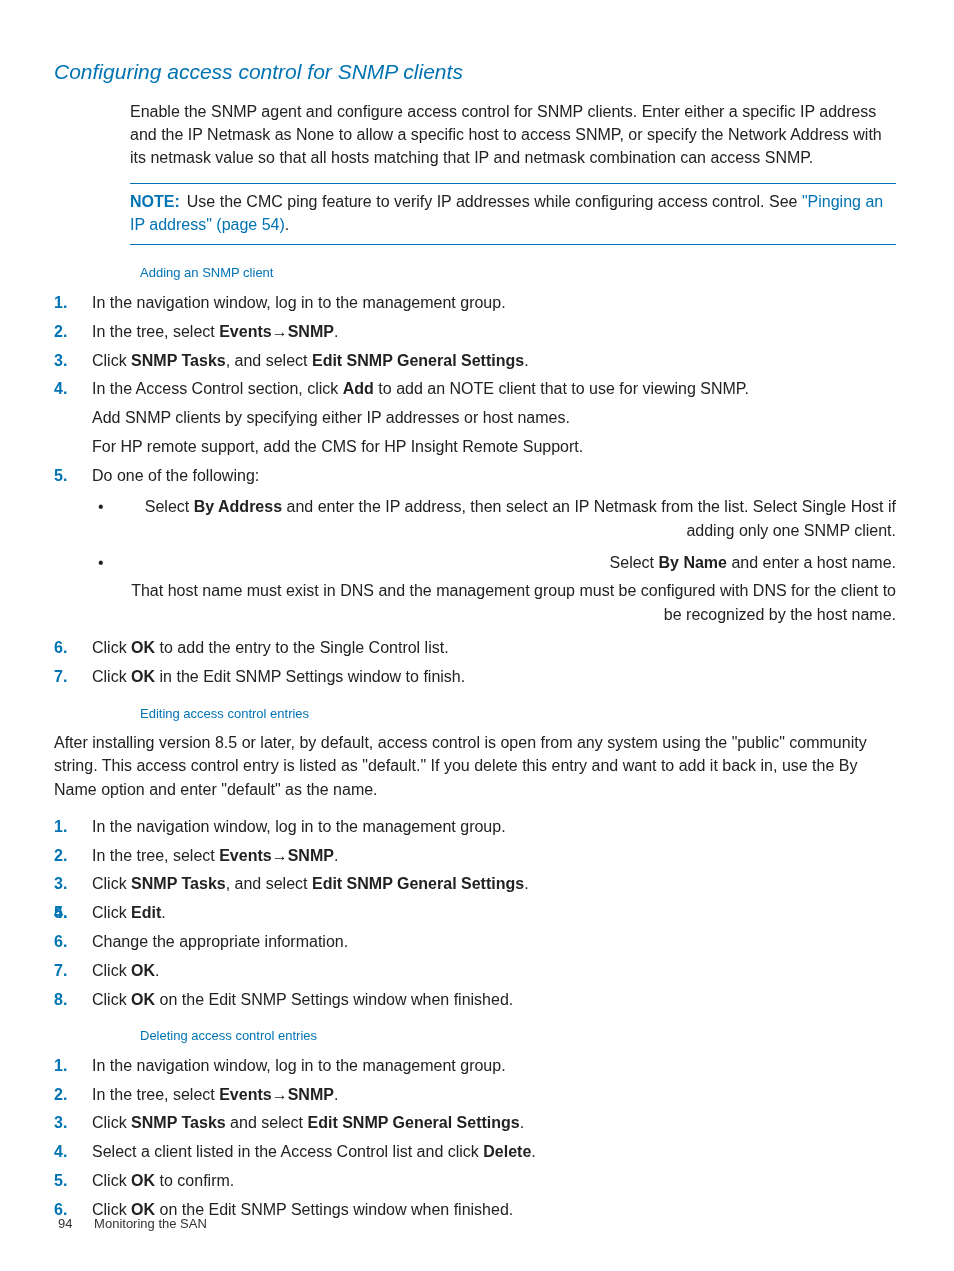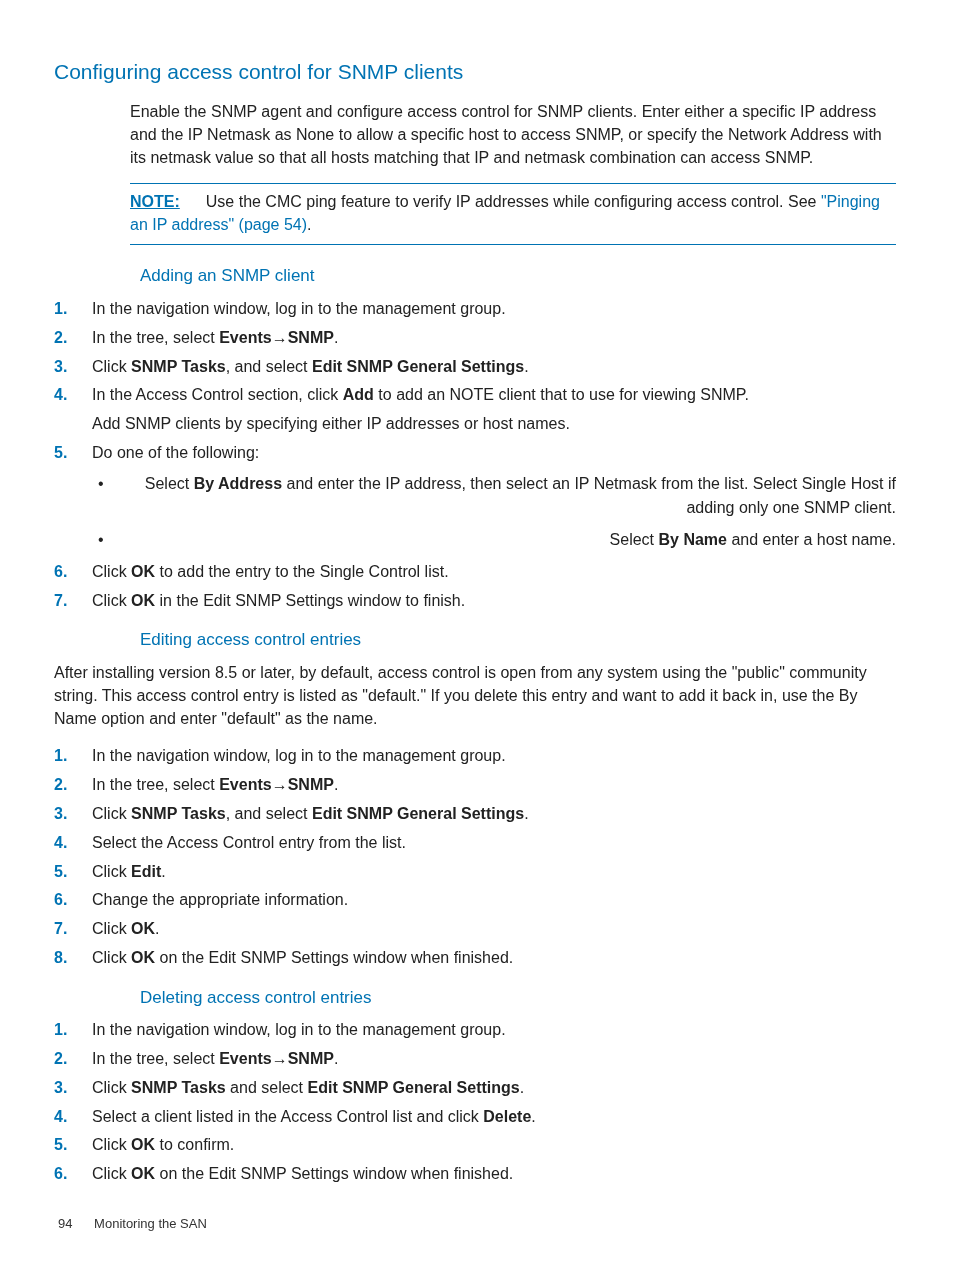--- a/index.html
+++ b/index.html
@@ -12,48 +12,48 @@
     width: 954px;
     box-sizing: border-box;
     background: #fff;
   }
   h1.section-title {
     color: #0073b3;
     font-weight: 400;
     font-size: 21px;
     margin: 0 0 12px 0;
     font-family: Arial, Helvetica, sans-serif;
+    font-style: italic;
   }
   .indent {
     margin-left: 76px;
   }
   .body-p {
     margin: 0 0 14px 0;
     line-height: 1.45;
   }
   .note-box {
     border-top: 1px solid #0073b3;
     border-bottom: 1px solid #0073b3;
     padding: 6px 0 8px 0;
     margin: 10px 0 18px 0;
     line-height: 1.45;
   }
   .note-label {
     color: #0073b3;
     font-weight: 700;
-    margin-right: 26px;
-    text-decoration: underline;
+    margin-right: 7px;
   }
   .link {
     color: #0073b3;
   }
   h2.sub-title {
     color: #0073b3;
     font-weight: 400;
-    font-size: 17px;
+    font-size: 13px;
     margin: 14px 0 8px 0;
   }
   h2.sub-title.indent {
     margin-left: 86px;
   }
   ol.steps {
     list-style: none;
     margin: 0 0 14px 0;
     padding: 0;
   }
@@ -124,40 +124,42 @@
 </div>
 
 <h2 class="sub-title indent">Adding an SNMP client</h2>
 
 <ol class="steps indent">
   <li><span class="num">1.</span><span>In the navigation window, log in to the management group.</span></li>
   <li><span class="num">2.</span><span>In the tree, select </span><b>Events</b><span class="arrow">→</span><b>SNMP</b>.</li>
   <li><span class="num">3.</span><span>Click </span><b>SNMP Tasks</b><span>, and select </span><b>Edit SNMP General Settings</b>.</li>
   <li><span class="num">4.</span><span>In the Access Control section, click </span><b>Add</b><span> to add an NOTE client that to use for viewing SNMP.</span>
     <p class="after-num">Add SNMP clients by specifying either IP addresses or host names.</p>
+    <p class="after-num">For HP remote support, add the CMS for HP Insight Remote Support.</p>
   </li>
   <li><span class="num">5.</span><span>Do one of the following:</span>
     <ul class="bullets">
       <li><span>Select </span><b>By Address</b><span> and enter the IP address, then select an IP Netmask from the list. Select Single Host if adding only one SNMP client.</span></li>
       <li><span>Select </span><b>By Name</b><span> and enter a host name.</span>
+        <p class="after-num">That host name must exist in DNS and the management group must be configured with DNS for the client to be recognized by the host name.</p>
       </li>
     </ul>
   </li>
   <li><span class="num">6.</span><span>Click </span><b>OK</b><span> to add the entry to the Single Control list.</span></li>
   <li><span class="num">7.</span><span>Click </span><b>OK</b><span> in the Edit SNMP Settings window to finish.</span></li>
 </ol>
 
 <h2 class="sub-title indent">Editing access control entries</h2>
 <p class="body-p indent">After installing version 8.5 or later, by default, access control is open from any system using the "public" community string. This access control entry is listed as "default." If you delete this entry and want to add it back in, use the By Name option and enter "default" as the name.</p>
 
 <ol class="steps indent">
   <li><span class="num">1.</span><span>In the navigation window, log in to the management group.</span></li>
   <li><span class="num">2.</span><span>In the tree, select </span><b>Events</b><span class="arrow">→</span><b>SNMP</b>.</li>
   <li><span class="num">3.</span><span>Click </span><b>SNMP Tasks</b><span>, and select </span><b>Edit SNMP General Settings</b>.</li>
-  <li><span class="num">4.</span><span>Select the Access Control entry from the list.</span></li>
+  <li><span class="num">4.</span></li>
   <li><span class="num">5.</span><span>Click </span><b>Edit</b>.</li>
   <li><span class="num">6.</span><span>Change the appropriate information.</span></li>
   <li><span class="num">7.</span><span>Click </span><b>OK</b>.</li>
   <li><span class="num">8.</span><span>Click </span><b>OK</b><span> on the Edit SNMP Settings window when finished.</span></li>
 </ol>
 
 <h2 class="sub-title indent">Deleting access control entries</h2>
 
 <ol class="steps indent">
   <li><span class="num">1.</span><span>In the navigation window, log in to the management group.</span></li>

